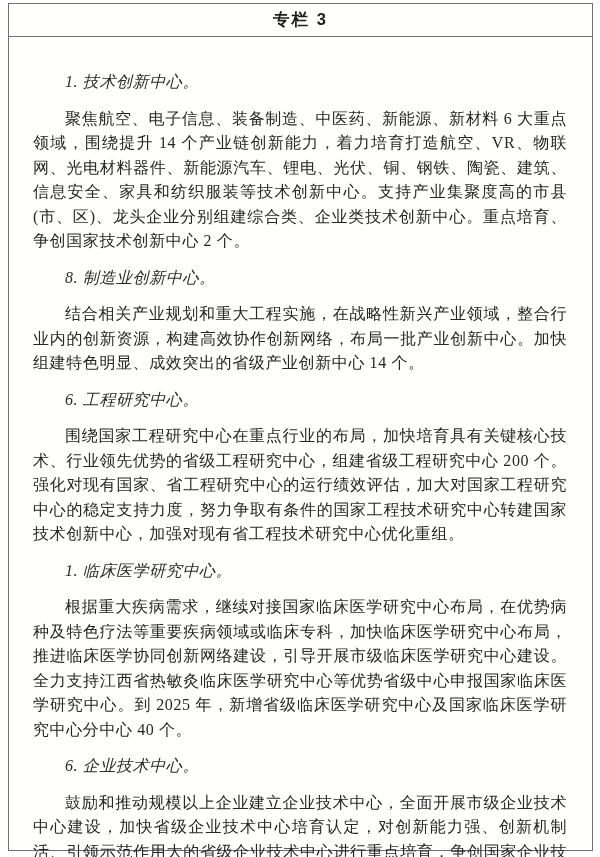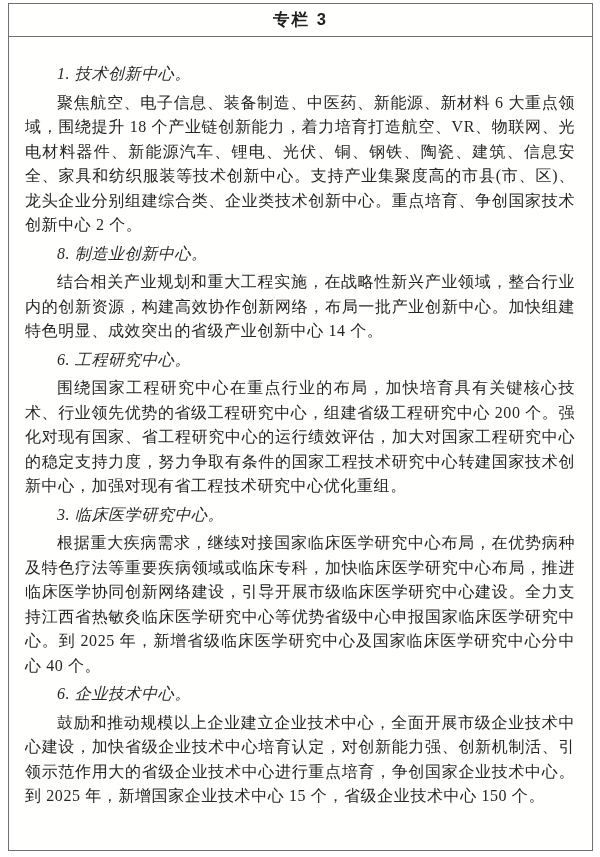--- a/index.html
+++ b/index.html
@@ -36,21 +36,21 @@
   }
   .content {
     padding: 21px 13px 0 12px;
     font-size: 16px;
     line-height: 24.5px;
     color: #262626;
     text-align: justify;
     letter-spacing: 0.6px;
   }
   .content p {
-    margin: 4px;
+    margin: 12px;
     text-indent: 2em;
   }
   .sec-heading {
     font-style: italic;
     color: #2a2a2a;
   }
   .sec-body {
     font-style: normal;
   }
 </style>
@@ -60,38 +60,38 @@
 <div class="frame">
 
   <div class="header">
     <span>专栏 3</span>
   </div>
 
   <div class="content">
 
     <div class="section">
       <p class="sec-heading">1. 技术创新中心。</p>
-      <p class="sec-body">聚焦航空、电子信息、装备制造、中医药、新能源、新材料 6 大重点领域，围绕提升 18 个产业链创新能力，着力培育打造航空、VR、物联网、光电材料器件、新能源汽车、锂电、光伏、铜、钢铁、陶瓷、建筑、信息安全、家具和纺织服装等技术创新中心。支持产业集聚度高的市县(市、区)、龙头企业分别组建综合类、企业类技术创新中心。重点培育、争创国家技术创新中心 2 个。</p>
+      <p class="sec-body">聚焦航空、电子信息、装备制造、中医药、新能源、新材料 6 大重点领域，围绕提升 14 个产业链创新能力，着力培育打造航空、VR、物联网、光电材料器件、新能源汽车、锂电、光伏、铜、钢铁、陶瓷、建筑、信息安全、家具和纺织服装等技术创新中心。支持产业集聚度高的市县(市、区)、龙头企业分别组建综合类、企业类技术创新中心。重点培育、争创国家技术创新中心 2 个。</p>
     </div>
 
     <div class="section">
       <p class="sec-heading">8. 制造业创新中心。</p>
     </div>
 
     <div class="section">
       <p class="sec-body">结合相关产业规划和重大工程实施，在战略性新兴产业领域，整合行业内的创新资源，构建高效协作创新网络，布局一批产业创新中心。加快组建特色明显、成效突出的省级产业创新中心 14 个。</p>
     </div>
 
     <div class="section">
       <p class="sec-heading">6. 工程研究中心。</p>
       <p class="sec-body">围绕国家工程研究中心在重点行业的布局，加快培育具有关键核心技术、行业领先优势的省级工程研究中心，组建省级工程研究中心 200 个。强化对现有国家、省工程研究中心的运行绩效评估，加大对国家工程研究中心的稳定支持力度，努力争取有条件的国家工程技术研究中心转建国家技术创新中心，加强对现有省工程技术研究中心优化重组。</p>
     </div>
 
     <div class="section">
-      <p class="sec-heading">3. 临床医学研究中心。</p>
+      <p class="sec-heading">1. 临床医学研究中心。</p>
       <p class="sec-body">根据重大疾病需求，继续对接国家临床医学研究中心布局，在优势病种及特色疗法等重要疾病领域或临床专科，加快临床医学研究中心布局，推进临床医学协同创新网络建设，引导开展市级临床医学研究中心建设。全力支持江西省热敏灸临床医学研究中心等优势省级中心申报国家临床医学研究中心。到 2025 年，新增省级临床医学研究中心及国家临床医学研究中心分中心 40 个。</p>
     </div>
 
     <div class="section">
       <p class="sec-heading">6. 企业技术中心。</p>
       <p class="sec-body">鼓励和推动规模以上企业建立企业技术中心，全面开展市级企业技术中心建设，加快省级企业技术中心培育认定，对创新能力强、创新机制活、引领示范作用大的省级企业技术中心进行重点培育，争创国家企业技术中心。到 2025 年，新增国家企业技术中心 15 个，省级企业技术中心 150 个。</p>
     </div>
 
   </div>
 </div>

